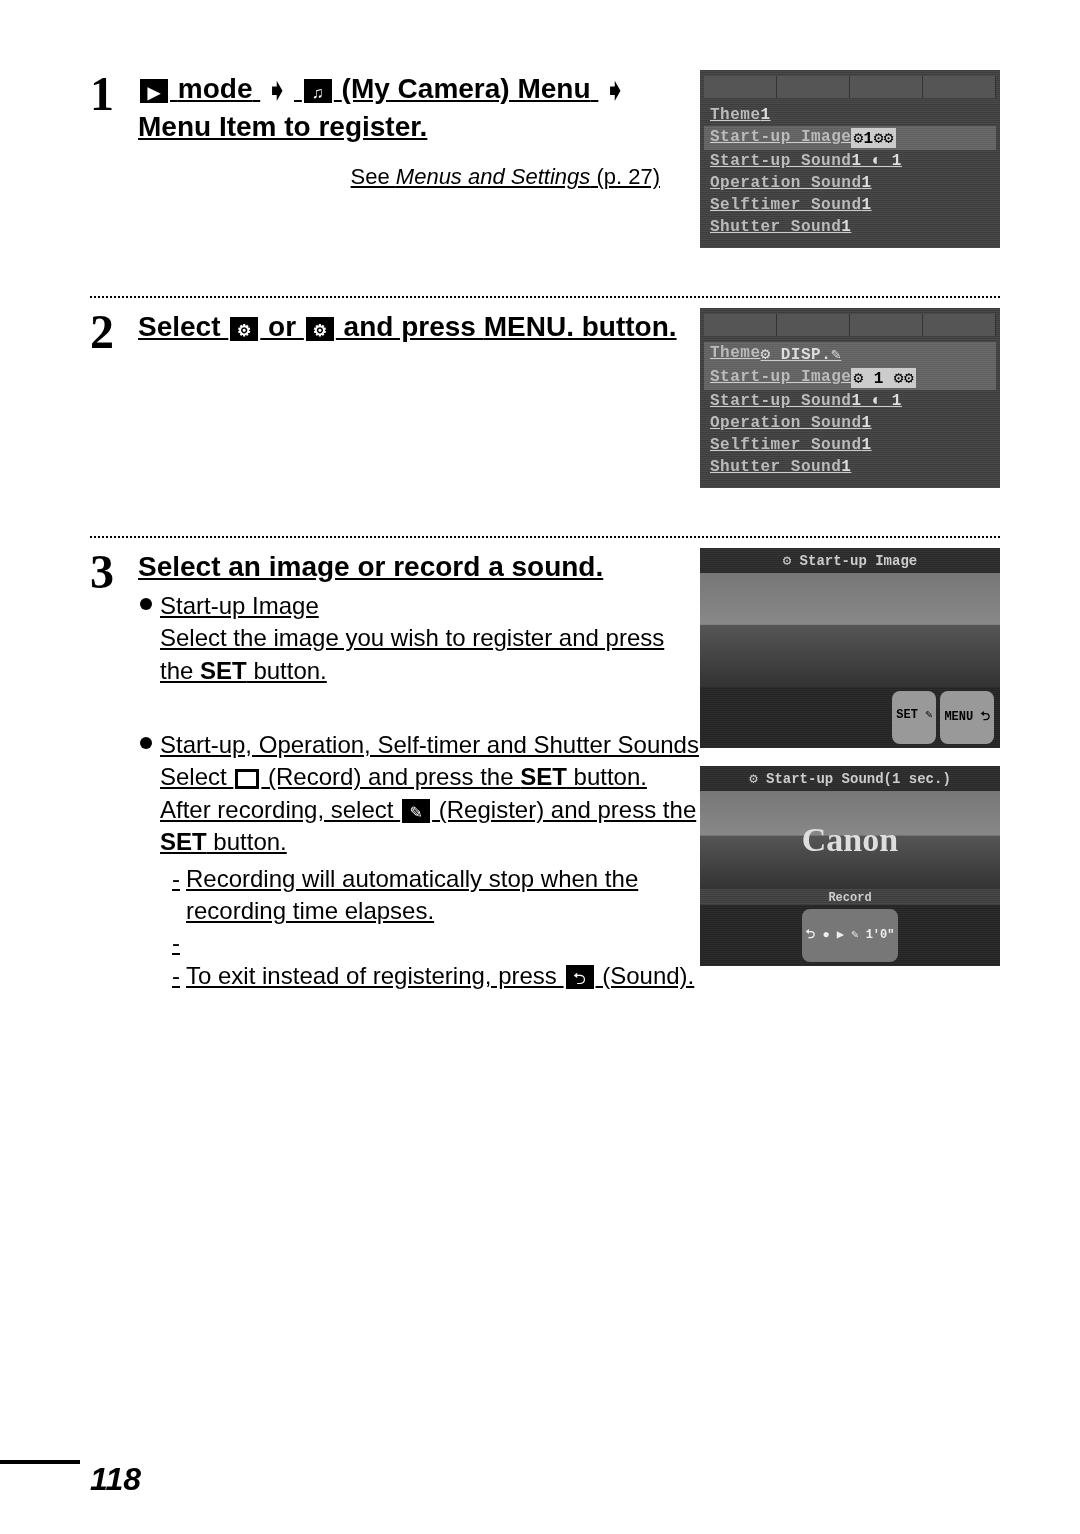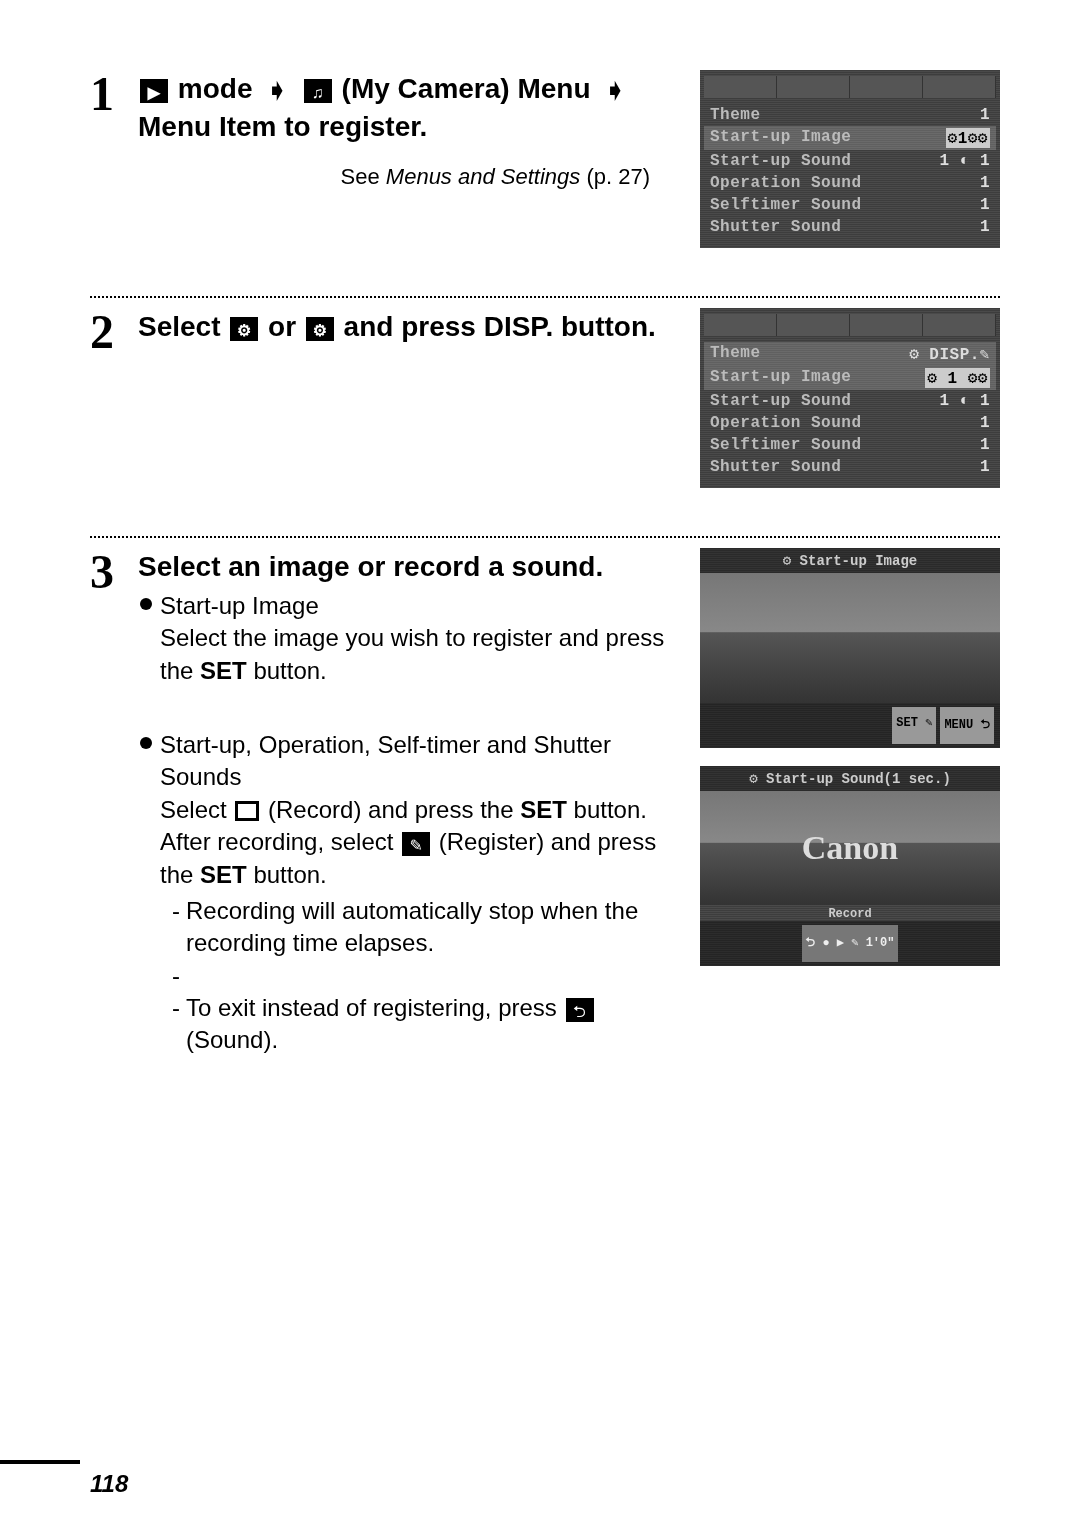--- a/index.html
+++ b/index.html
@@ -29,23 +29,23 @@
   .step-num {
     font-size: 48px;
     font-weight: bold;
     font-family: "Times New Roman", serif;
     width: 48px;
     line-height: 1;
     flex-shrink: 0;
   }
   .step-body {
     flex: 1;
-    padding-right: 10px;
     font-size: 24px;
     line-height: 1.35;
+    text-decoration: underline;
   }
   .step-title {
     font-size: 28px;
     font-weight: bold;
     margin-bottom: 4px;
   }
   .step-subtitle {
     font-size: 22px;
     text-align: right;
     padding-right: 40px;
@@ -97,24 +97,24 @@
   .lcd .tabrow {
     display:flex;
     width:100%;
     height:22px;
     background:#555;
     margin-bottom:6px;
   }
   .lcd .tabrow div{ flex:1; border-right:1px solid #333; }
   .lcd .row {
     display:flex;
-    justify-content: space-between;
     padding: 2px 6px;
     font-weight: bold;
     letter-spacing: 0.5px;
+    text-decoration: underline;
   }
   .lcd .row .lbl { color:#bbb; }
   .lcd .row .val { color:#ddd; text-align:right; }
   .lcd .row.hl { background: rgba(255,255,255,0.18); }
   .lcd .row.hlbright .val { background:#ccc; color:#000; padding:0 2px; }
   .lcd.img {
     padding:0;
     height:200px;
     position:relative;
     display:flex;
@@ -137,21 +137,21 @@
     font-size:34px;
     color:#ddd;
   }
   .lcd.img .footer{
     font-size:12px; font-weight:bold;
     padding:4px 6px;
     display:flex; justify-content:flex-end; gap:4px;
     background:rgba(0,0,0,0.4);
   }
   .lcd.img .footer .chip{
-    background:#999; color:#000; padding:8px 4px;
+    background:#999; color:#000; padding:16px 4px;border-radius:8px;
   }
   .lcd.img .footer-left{
     font-size:12px; font-weight:bold; color:#ccc;
     padding:2px 6px 0 6px;
   }
   .bullet-block { margin-top: 42px; }
   .bullet {
     display:flex;
     margin-bottom: 4px;
   }
@@ -169,21 +169,21 @@
     position:absolute;
     bottom: 70px;
     left: 0;
     width: 80px;
     border-top: 4px solid #000;
   }
   .page-num {
     position:absolute;
     bottom: 36px;
     left: 90px;
-    font-size: 24px;
+    font-size: 32px;
     font-style: italic;
     font-weight: bold;
     margin-top: 24px;
   }
 </style>
 </head>
 <body>
 
 <div class="page">
 
@@ -236,21 +236,21 @@
             <span class="val">1</span>
           </div>
       </div>
     </div>
   </div>
 
   <div class="step">
     <div class="step-num">2</div>
     <div class="step-body">
       <div class="step-title">
-        <span>Select </span><span class="icon-inline">⚙</span><span> or </span><span class="icon-inline">⚙</span><span> and press </span><span class="bold">DISP.</span><span> button.</span>
+        <span>Select </span><span class="icon-inline">⚙</span><span> or </span><span class="icon-inline">⚙</span><span> and press </span><span class="bold">MENU.</span><span> button.</span>
       </div>
     </div>
     <div class="screenshot">
       <div class="lcd">
         <div class="tabrow">
             <div></div>
             <div></div>
             <div></div>
             <div></div>
           </div>

